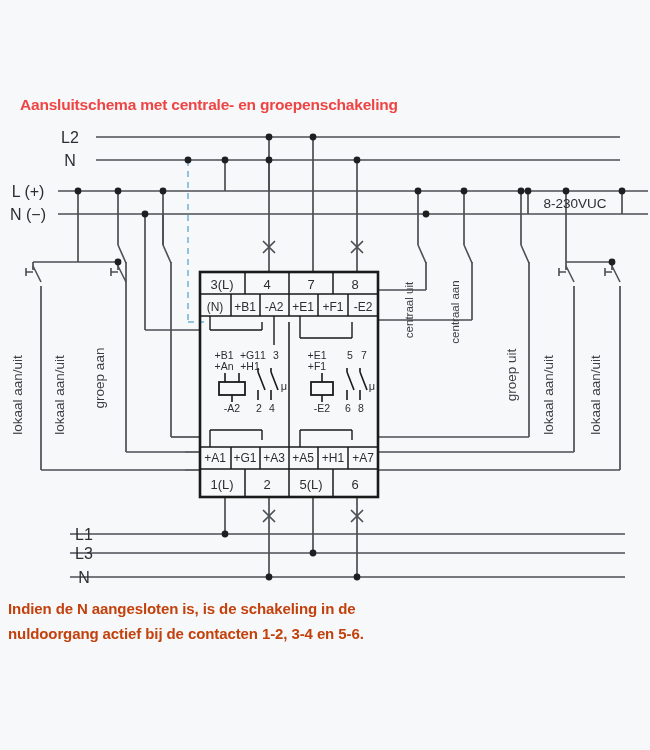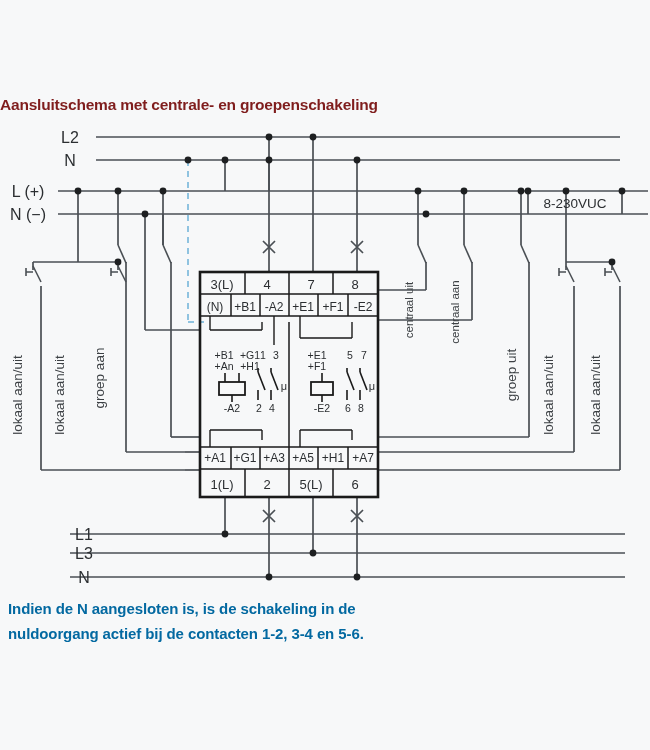--- a/index.html
+++ b/index.html
@@ -4,27 +4,27 @@
 <style>
   html,body{margin:0;padding:0;}
   body{
     width:650px;height:750px;background:#f7f8f9;
     font-family:"Liberation Sans",sans-serif;
     overflow:hidden;position:relative;
   }
   #stage{position:absolute;left:0;top:0;width:650px;height:750px;}
   svg{display:block;}
   .ttl{
-    position:absolute;left:0;top:96px;
-    font-size:15.5px;font-weight:bold;color:#7f1d1d;
+    position:absolute;left:20px;top:96px;
+    font-size:15.5px;font-weight:bold;color:#ef4444;
     letter-spacing:-0.2px;white-space:nowrap;
   }
   .cap{
     position:absolute;left:8px;top:596px;
-    font-size:15px;font-weight:bold;color:#0369a1;
+    font-size:15px;font-weight:bold;color:#c2410c;
     line-height:25px;white-space:pre-line;letter-spacing:-0.1px;
   }
 </style>
 </head>
 <body>
 
 <div id="stage">
 
   <div class="ttl">Aansluitschema met centrale- en groepenschakeling</div>
 

